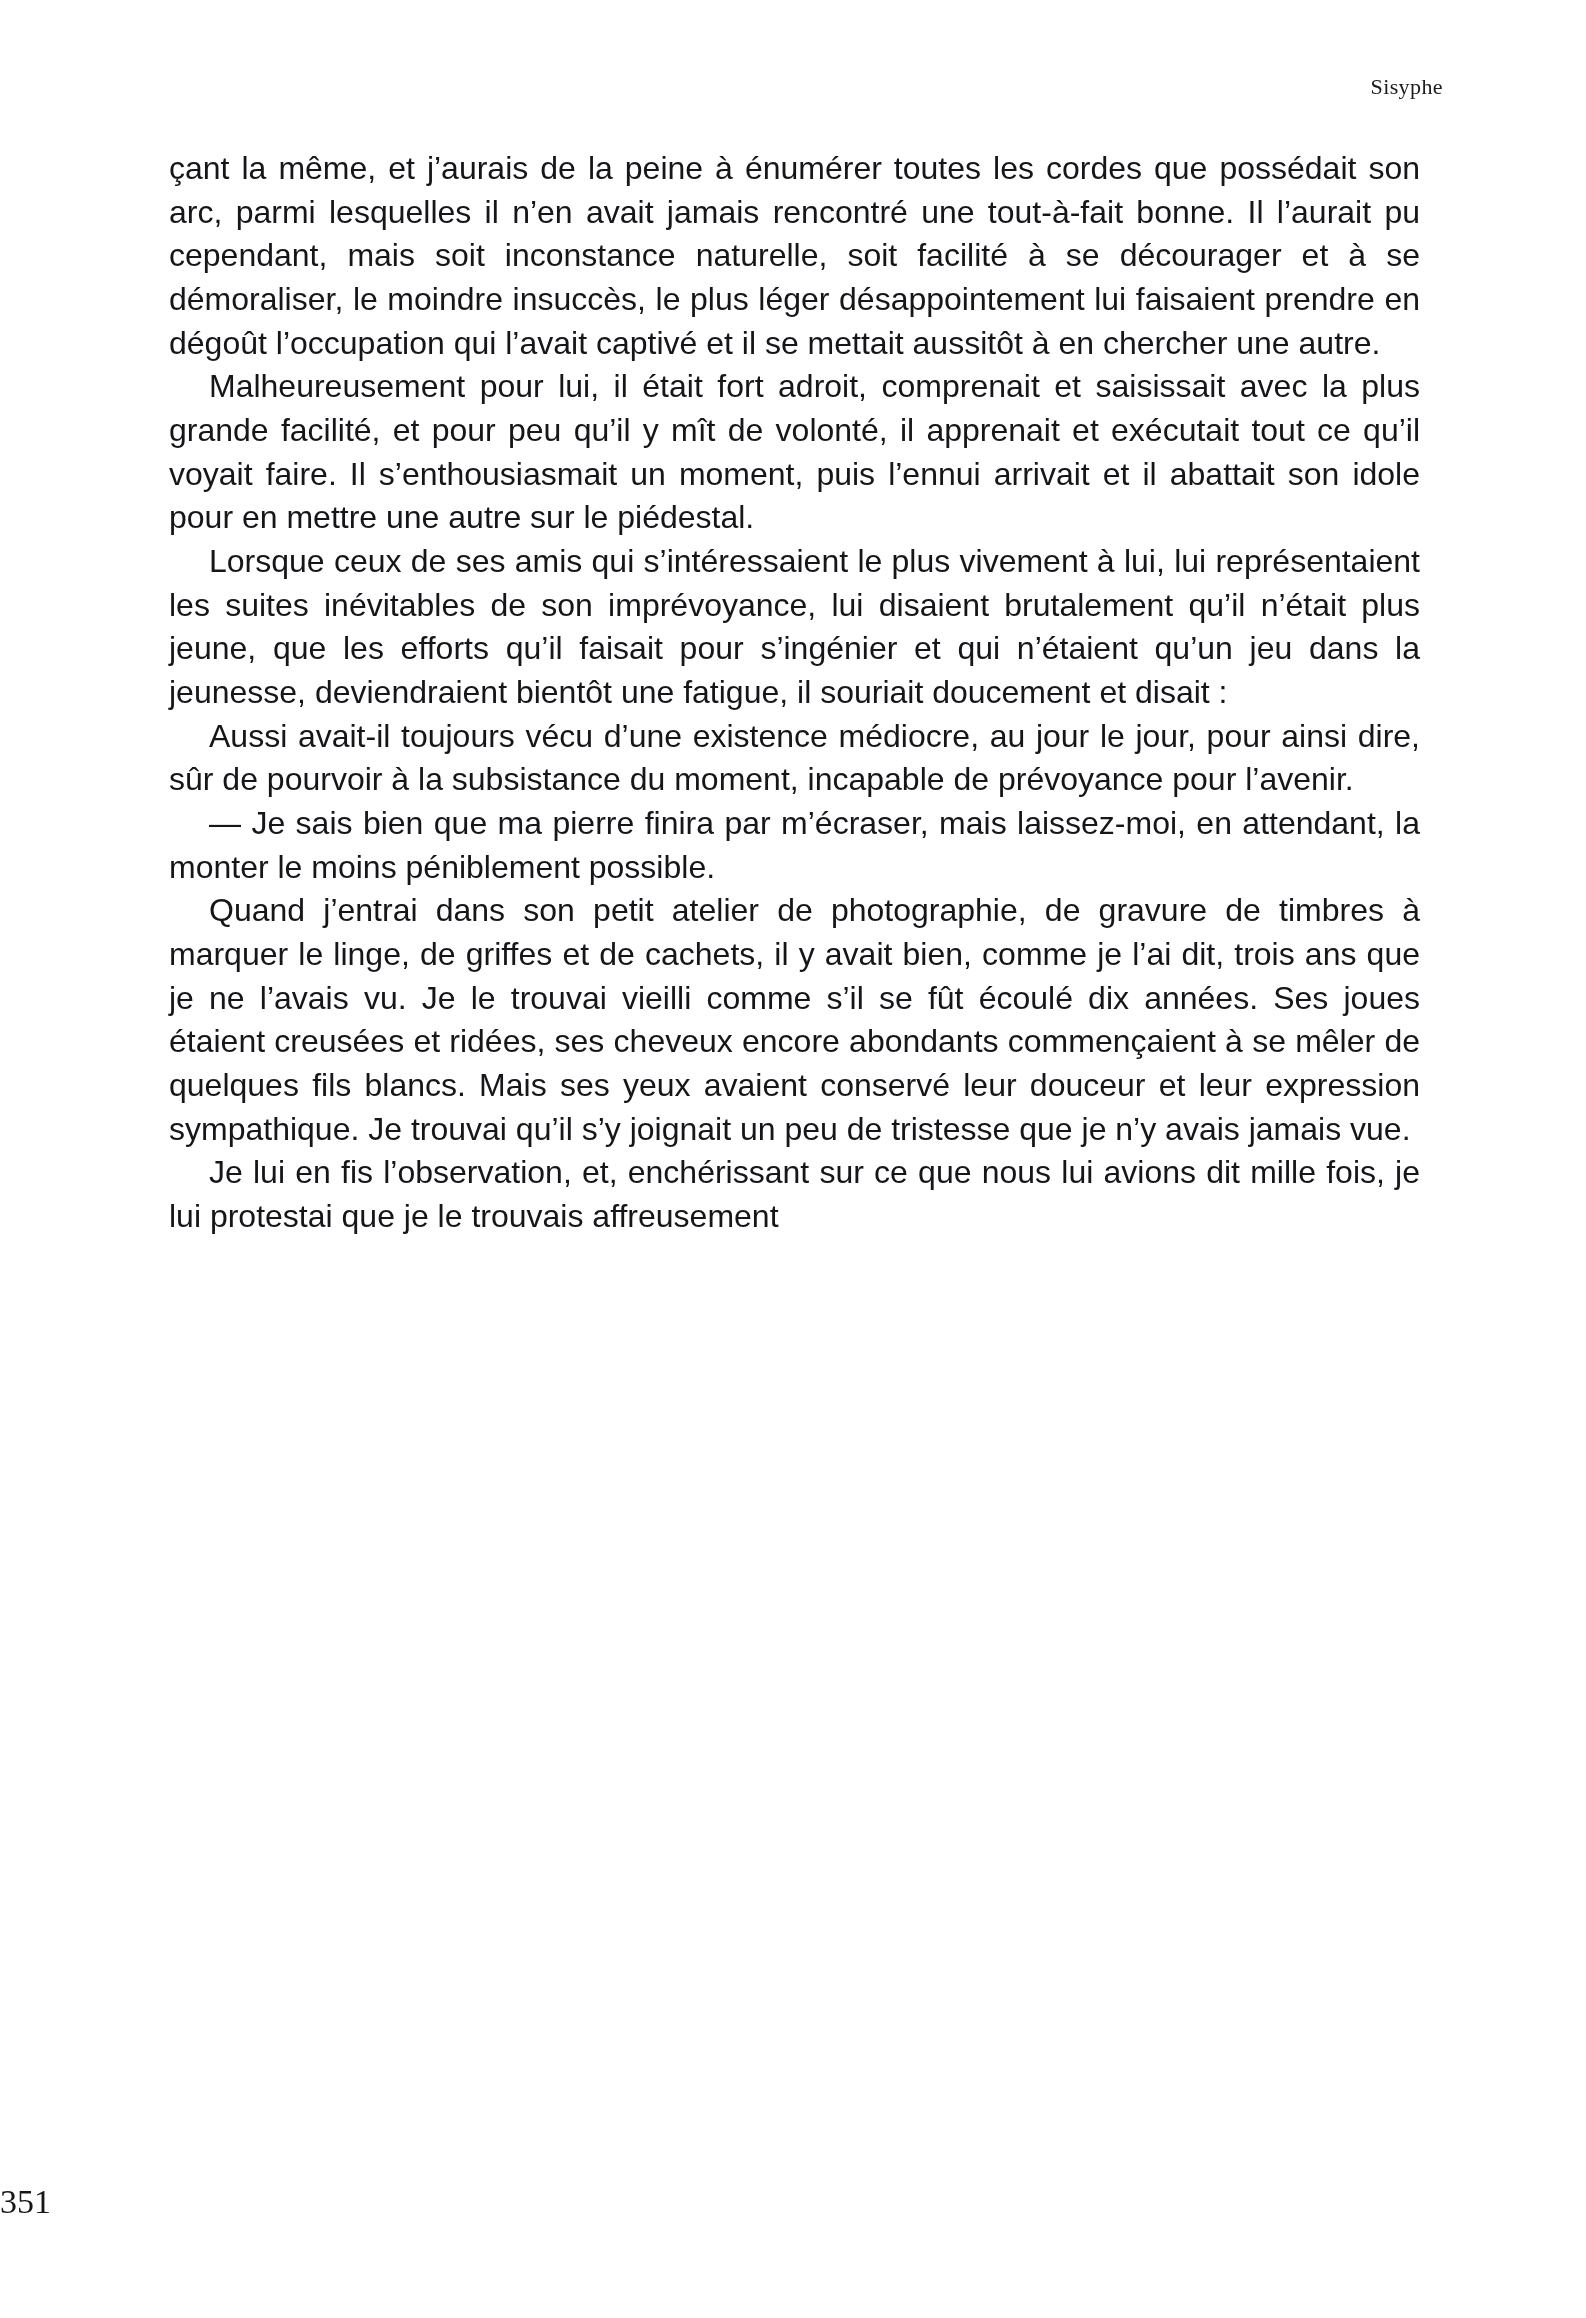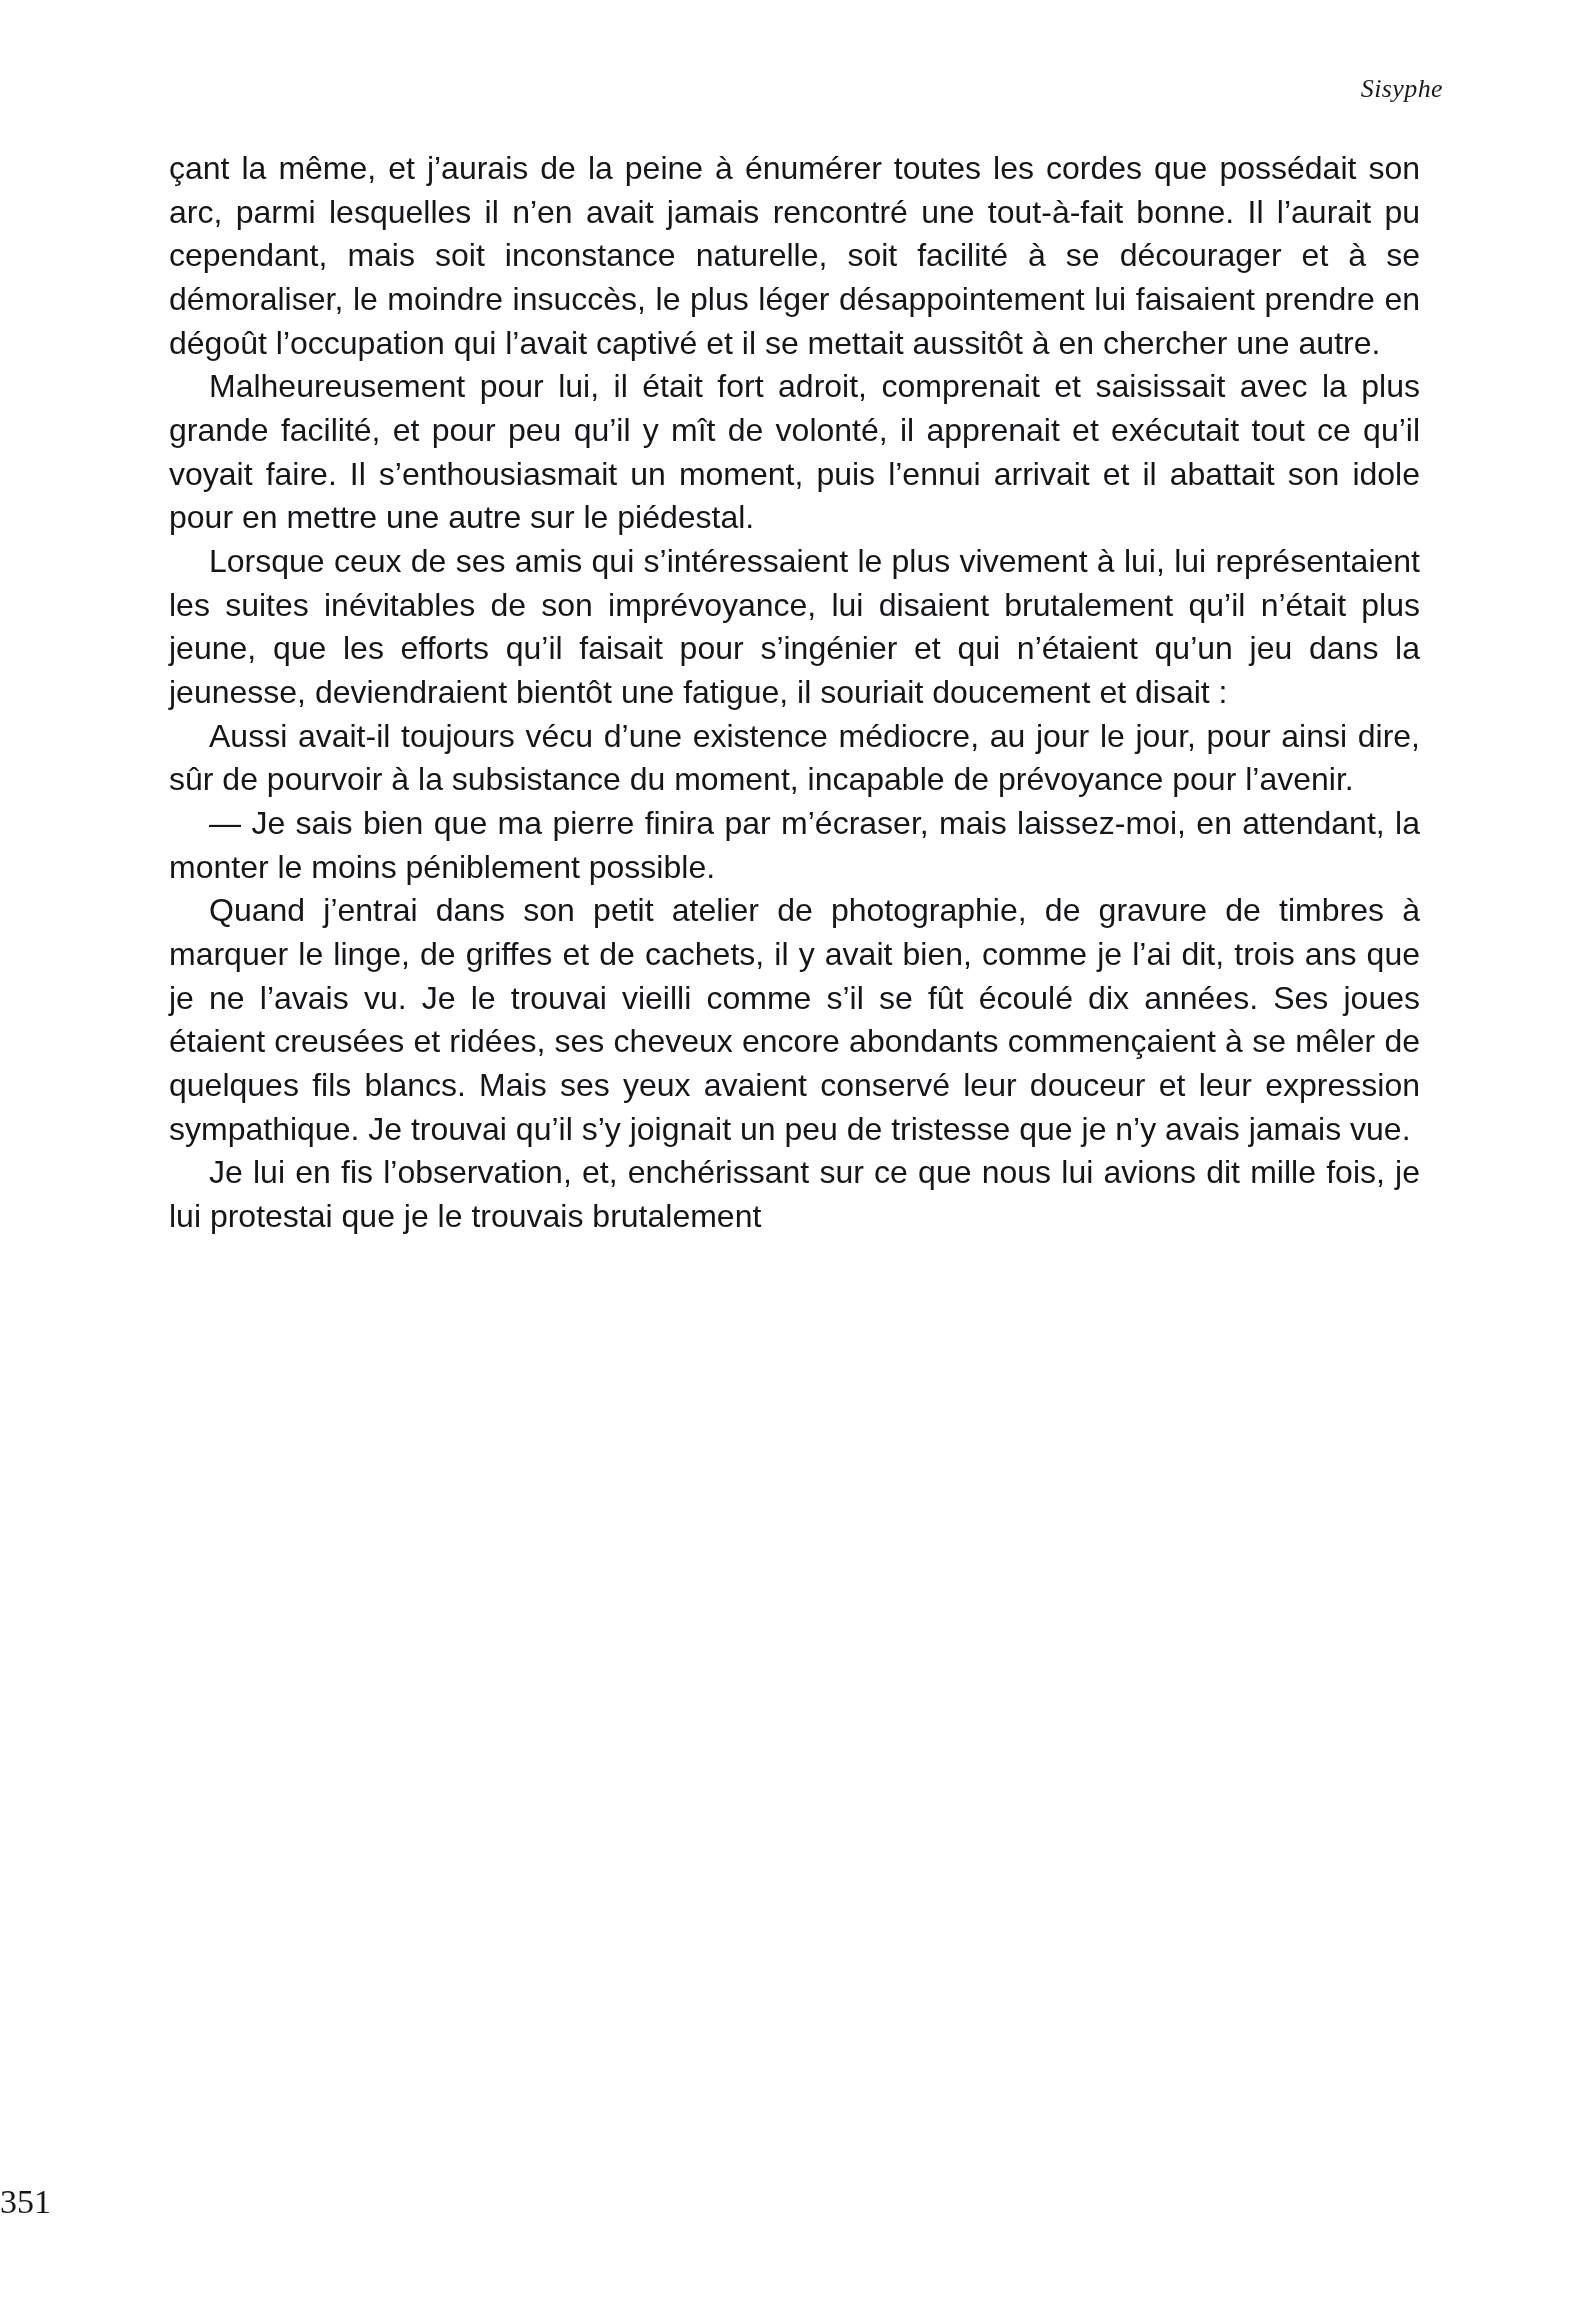--- a/index.html
+++ b/index.html
@@ -21,22 +21,21 @@
     left: 0;
     width: 1586px;
     height: 2319px;
     box-sizing: border-box;
     padding: 0;
   }
   .running-head {
     position: absolute;
     top: 74px;
     right: 143px;
-    font-style: italic;
-    font-size: 26px;
+    font-size: 22px;
     letter-spacing: 0.4px;
     color: #1b1b1e;
     font-family: "Liberation Serif", serif;
   }
   .text-column {
     position: absolute;
     top: 147px;
     left: 169px;
     width: 1251px;
   }
@@ -74,19 +73,19 @@
 
   <div class="running-head">Sisyphe</div>
 
   <div class="text-column">
     <p class="noindent">çant la même, et j’aurais de la peine à énumérer toutes les cordes que possédait son arc, parmi lesquelles il n’en avait jamais rencontré une tout-à-fait bonne. Il l’aurait pu cependant, mais soit inconstance naturelle, soit facilité à se décourager et à se démoraliser, le moindre insuccès, le plus léger désappointement lui faisaient prendre en dégoût l’occupation qui l’avait captivé et il se mettait aussitôt à en chercher une autre.</p>
     <p class="indent">Malheureusement pour lui, il était fort adroit, comprenait et saisissait avec la plus grande facilité, et pour peu qu’il y mît de volonté, il apprenait et exécutait tout ce qu’il voyait faire. Il s’enthousiasmait un moment, puis l’ennui arrivait et il abattait son idole pour en mettre une autre sur le piédestal.</p>
     <p class="indent">Lorsque ceux de ses amis qui s’intéressaient le plus vivement à lui, lui représentaient les suites inévitables de son imprévoyance, lui disaient brutalement qu’il n’était plus jeune, que les efforts qu’il faisait pour s’ingénier et qui n’étaient qu’un jeu dans la jeunesse, deviendraient bientôt une fatigue, il souriait doucement et disait :</p>
     <p class="indent">Aussi avait-il toujours vécu d’une existence médiocre, au jour le jour, pour ainsi dire, sûr de pourvoir à la subsistance du moment, incapable de prévoyance pour l’avenir.</p>
     <p class="indent">— Je sais bien que ma pierre finira par m’écraser, mais laissez-moi, en attendant, la monter le moins péniblement possible.</p>
     <p class="indent">Quand j’entrai dans son petit atelier de photographie, de gravure de timbres à marquer le linge, de griffes et de cachets, il y avait bien, comme je l’ai dit, trois ans que je ne l’avais vu. Je le trouvai vieilli comme s’il se fût écoulé dix années. Ses joues étaient creusées et ridées, ses cheveux encore abondants commençaient à se mêler de quelques fils blancs. Mais ses yeux avaient conservé leur douceur et leur expression sympathique. Je trouvai qu’il s’y joignait un peu de tristesse que je n’y avais jamais vue.</p>
-    <p class="indent">Je lui en fis l’observation, et, enchérissant sur ce que nous lui avions dit mille fois, je lui protestai que je le trouvais brutalement</p>
+    <p class="indent">Je lui en fis l’observation, et, enchérissant sur ce que nous lui avions dit mille fois, je lui protestai que je le trouvais affreusement</p>
   </div>
 
   <div class="folio">351</div>
 
 </div>
 
 
 </body></html>

